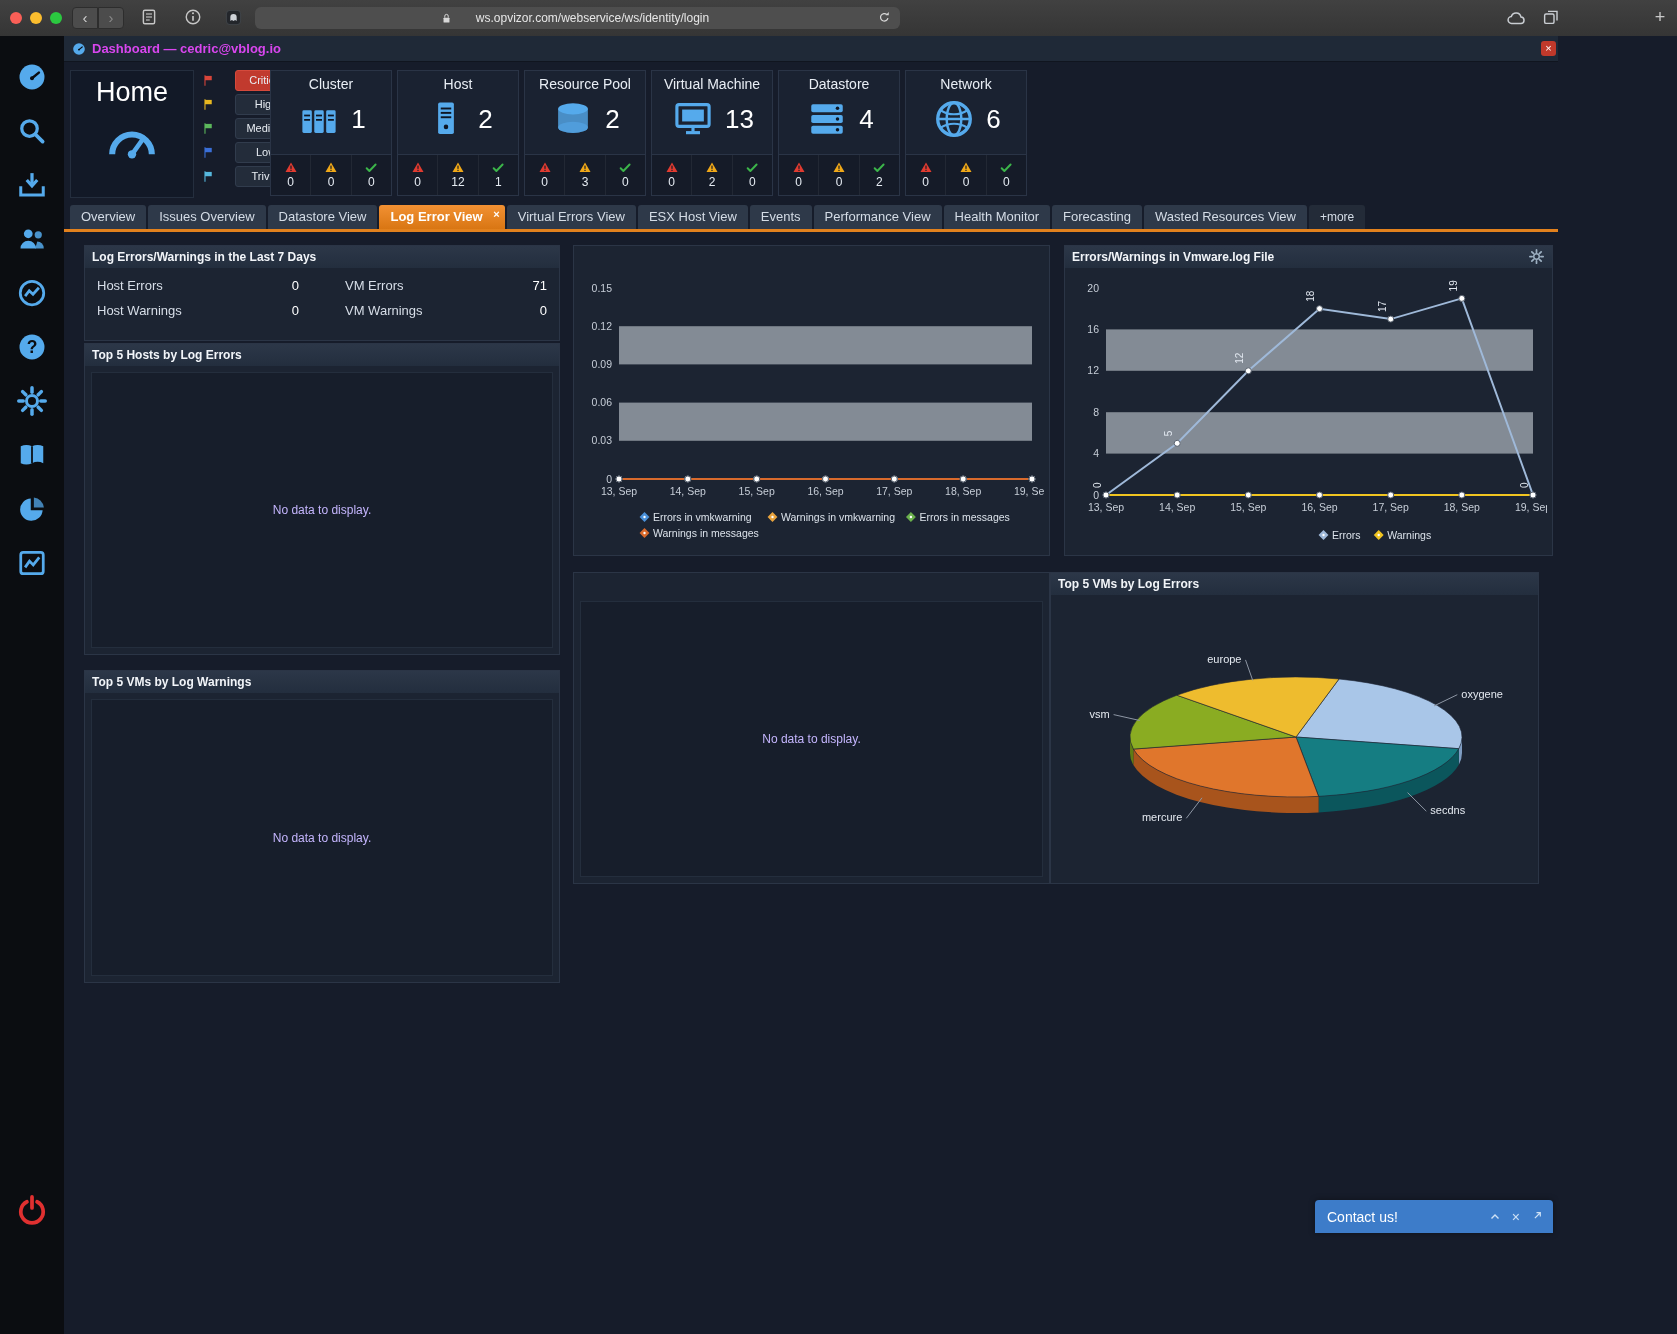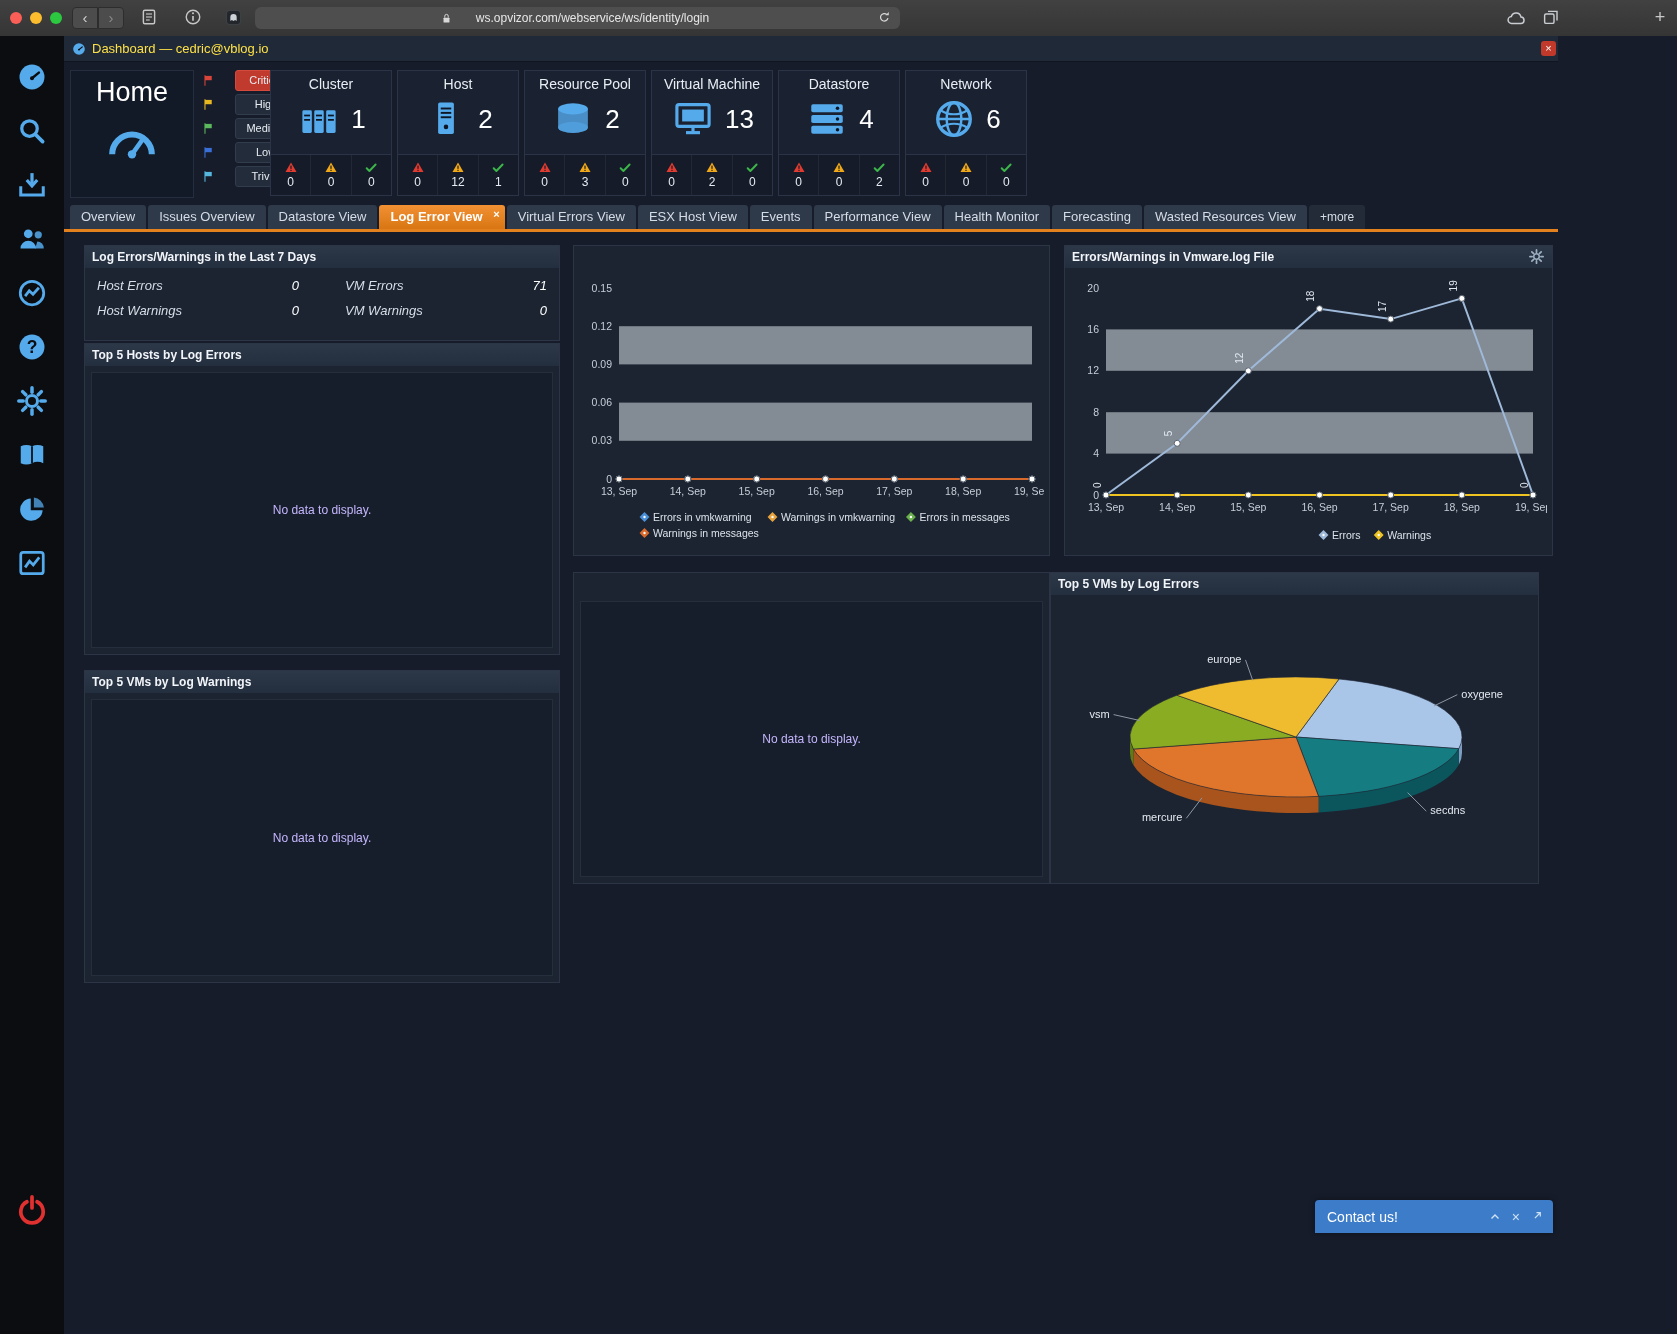--- a/index.html
+++ b/index.html
@@ -25,21 +25,21 @@
   
   .sidebar{position:absolute;left:0;top:36px;width:64px;height:1298px;background:#0b0d11;}
   #sidebar-icons{padding-top:14px;display:flex;flex-direction:column;}
   .sb-icon{width:64px;height:54px;display:flex;align-items:center;justify-content:center;cursor:pointer;}
   .power{position:absolute;bottom:108px;left:0;width:64px;display:flex;justify-content:center;cursor:pointer;}
 
   
   .main{position:absolute;left:64px;top:36px;width:1613px;height:1298px;background:#161c2a;}
   .app-header{position:absolute;left:0;top:0;width:1494px;height:26px;background:#1f2937;
     display:flex;align-items:center;padding-left:8px;box-sizing:border-box;border-bottom:1px solid #10151f;}
-  .hdr-title{color:#fde047;font-size:13px;font-weight:normal;margin-left:6px;}
+  .hdr-title{color:#d946ef;font-size:13px;font-weight:bold;margin-left:6px;}
   .hdr-close{position:absolute;left:1477px;top:5px;width:15px;height:15px;background:#c0392b;
     color:#fff;font-size:11px;line-height:15px;text-align:center;border-radius:3px;cursor:pointer;}
 
   .top-summary{position:absolute;left:0;top:26px;width:1494px;height:140px;}
   .home-box{position:absolute;left:6px;top:8px;width:122px;height:126px;background:#121927;
     border:1px solid #242e3e;display:flex;flex-direction:column;align-items:center;cursor:pointer;}
   .home-label{color:#fff;font-size:27px;margin-top:6px;}
   .home-gauge{margin-top:2px;}
 
   .severity{position:absolute;left:138px;top:8px;display:flex;flex-direction:column;gap:3px;}
@@ -72,21 +72,21 @@
   
   .panel{position:absolute;background:#1c2432;border:1px solid #2b3546;box-sizing:border-box;}
   .panel-header{height:22px;background:linear-gradient(#2c3748,#232e3e);display:flex;align-items:center;
     justify-content:space-between;padding:0 7px;color:#f2f5f9;font-size:12px;font-weight:bold;}
   .gear{width:16px;height:16px;cursor:pointer;}
   .panel-body{position:absolute;top:22px;left:0;right:0;bottom:0;}
   .empty-box{position:absolute;top:6px;left:6px;right:6px;bottom:6px;background:#171e2b;
     border:1px solid #242e3d;display:flex;align-items:center;justify-content:center;
     color:#c4b5fd;font-size:12px;}
   .sum-grid{display:flex;padding:10px 12px;gap:46px;}
-  .sum-col{flex:1;display:flex;flex-direction:column;gap:10px;font-style:italic;}
+  .sum-col{flex:1;display:flex;flex-direction:column;gap:10px;}
   .sum-row{display:flex;justify-content:space-between;font-size:13px;color:#d7dee8;}
   .sum-val{color:#fff;}
 
   
   .contact{position:absolute;left:1251px;top:1164px;width:238px;height:33px;background:#3d7cc9;
     border-radius:4px 4px 0 0;display:flex;align-items:center;color:#fff;font-size:14px;
     padding-left:12px;box-sizing:border-box;cursor:pointer;box-shadow:0 0 6px rgba(0,0,0,.4);}
   .c-icons{position:absolute;right:10px;top:0;height:33px;display:flex;align-items:center;gap:10px;color:#cfe2f6;}
   .c-icons span{cursor:pointer;display:inline-flex;align-items:center;}
 </style>

